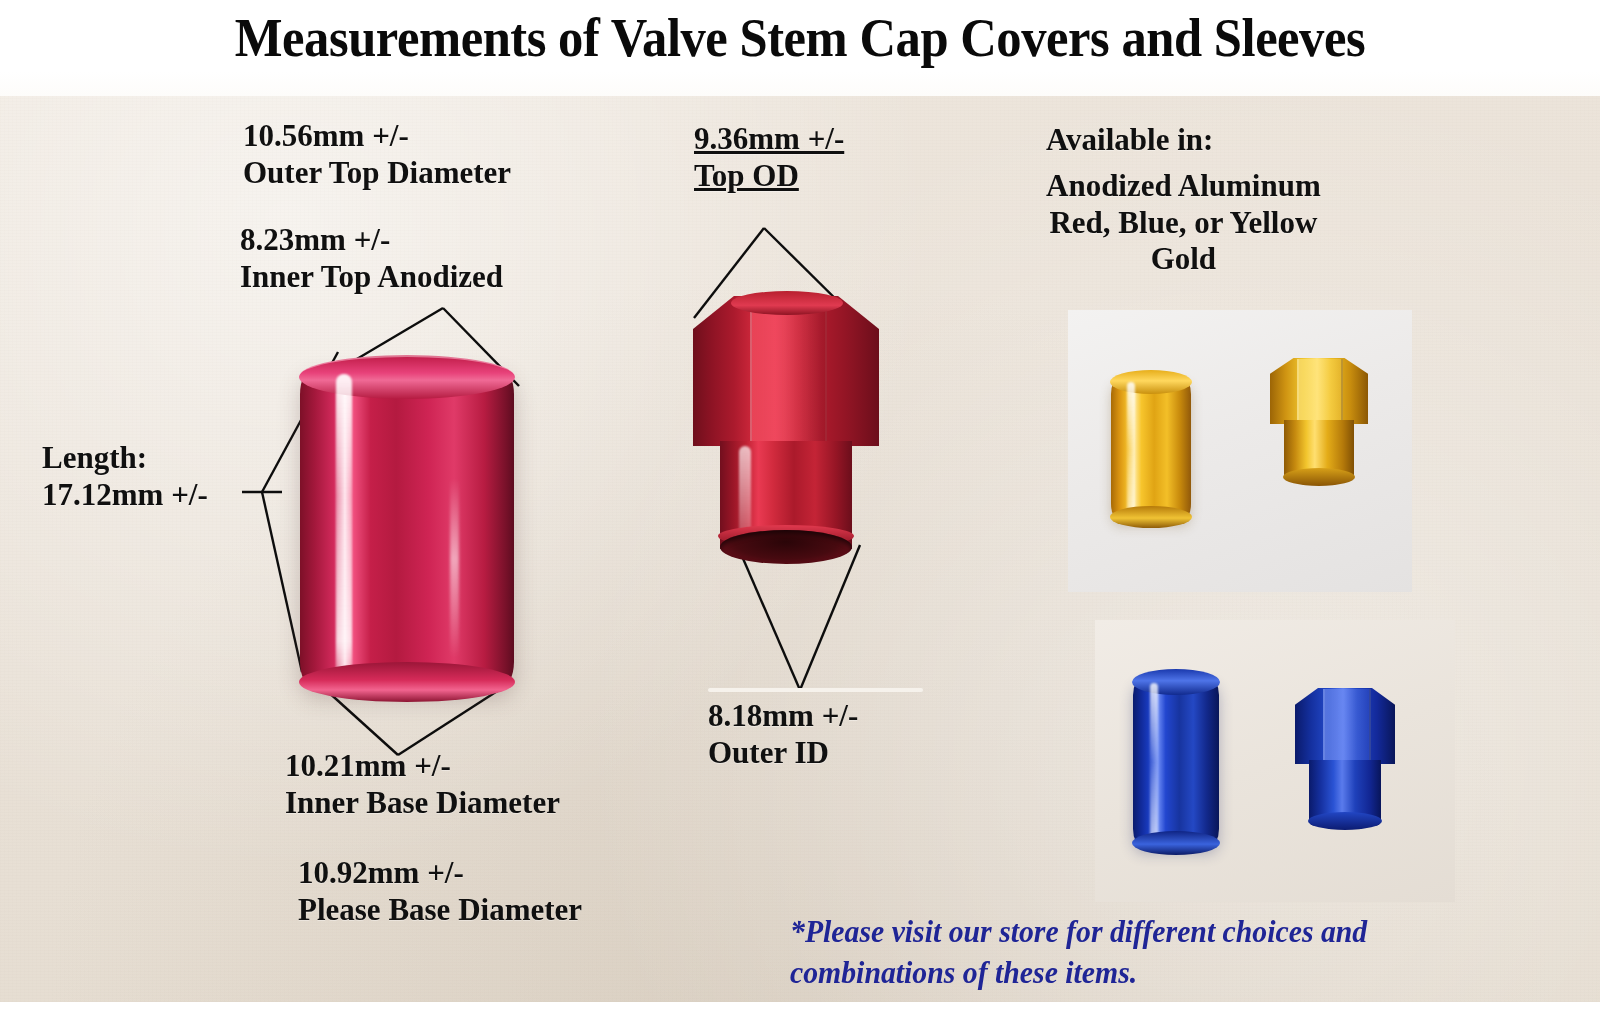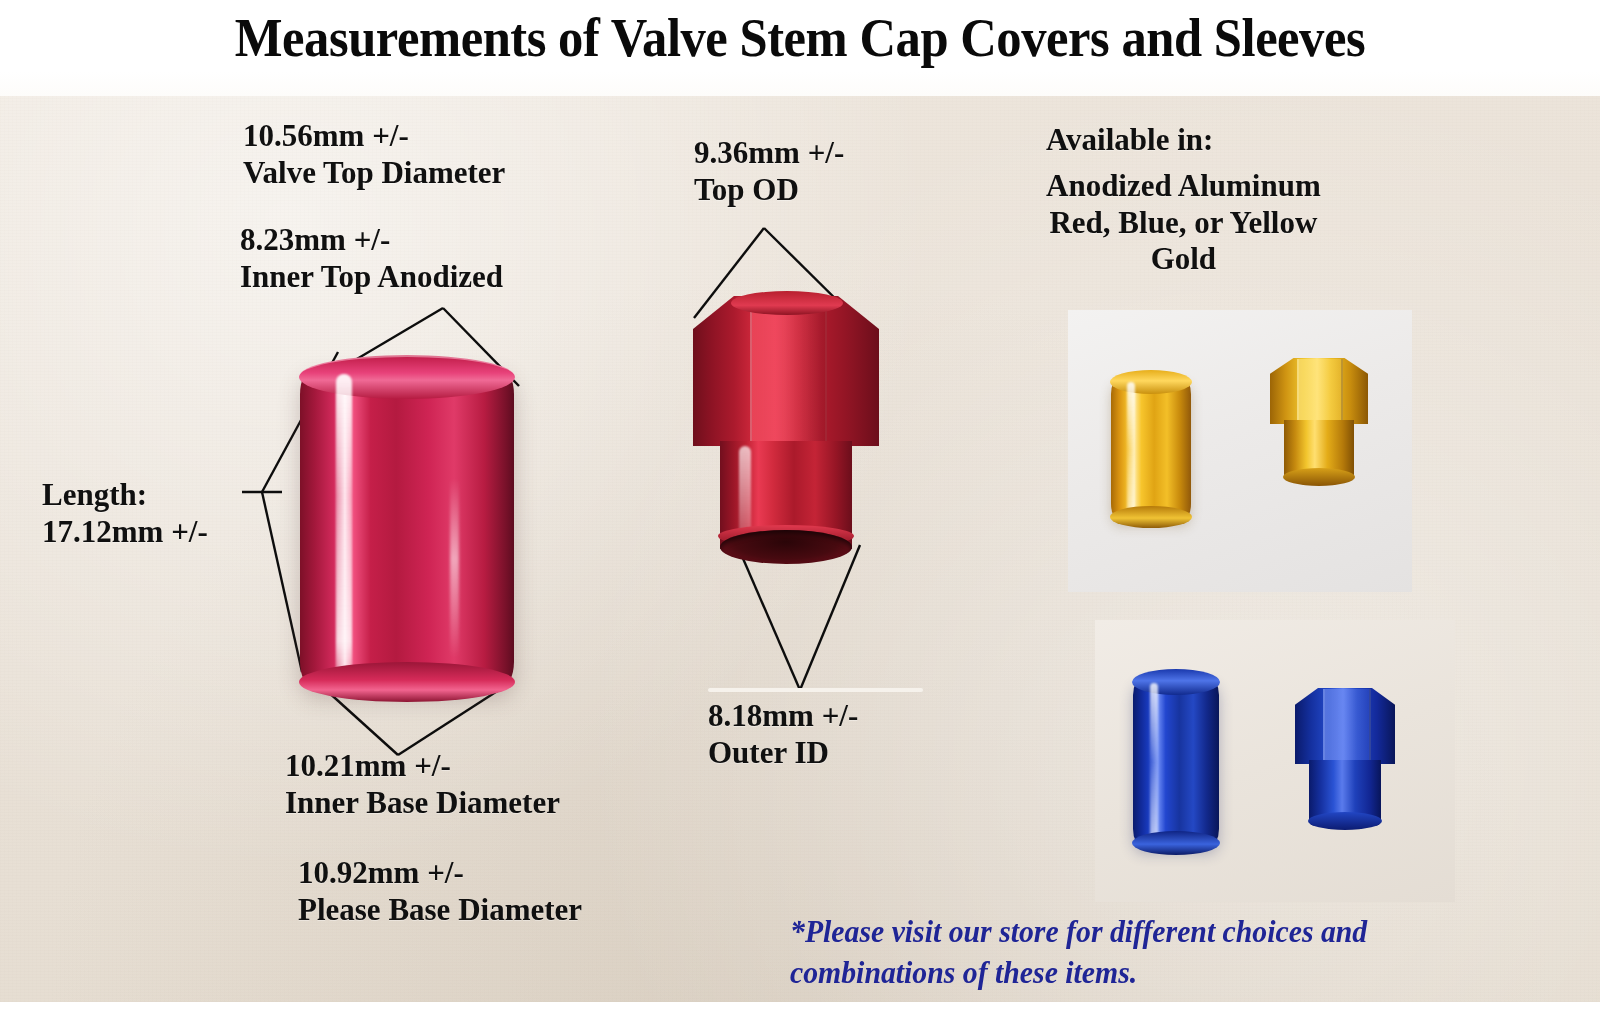--- a/index.html
+++ b/index.html
@@ -378,38 +378,38 @@
     <line x1="398" y1="755" x2="502" y2="688"></line>
 
     <line x1="764" y1="228" x2="694" y2="318"></line>
     <line x1="764" y1="228" x2="862" y2="325"></line>
 
     <line x1="800" y1="690" x2="735" y2="540"></line>
     <line x1="800" y1="690" x2="860" y2="545"></line>
   </svg>
 
   <div class="lbl m30" style="left:243px; top:118px;">10.56mm +/-
-Valve Top Diameter</div>
+Outer Top Diameter</div>
   <div class="lbl m30" style="left:240px; top:222px;">8.23mm +/-
 Inner Top Anodized</div>
-  <div class="lbl m30" style="left:42px; top:440px;margin-top:37px;">Length:
+  <div class="lbl m30" style="left:42px; top:440px;">Length:
 17.12mm +/-</div>
   <div class="lbl m30" style="left:285px; top:748px;">10.21mm +/-
 Inner Base Diameter</div>
   <div class="lbl m30" style="left:298px; top:855px;">10.92mm +/-
 Please Base Diameter</div>
 
   <div class="part sleeve-red" style="left:300px; top:368px;">
     <div class="top-ellipse"></div>
     <div class="gloss"></div>
     <div class="gloss2"></div>
     <div class="bottom-ellipse"></div>
   </div>
 
-  <div class="lbl m30" style="left:694px; top:135px;">9.36mm +/-
+  <div class="lbl m30" style="left:694px; top:121px;text-decoration:underline;">9.36mm +/-
 Top OD</div>
   <div class="scuff" style="left:708px; top:688px; width:215px;"></div>
   <div class="lbl m30" style="left:708px; top:698px;">8.18mm +/-
 Outer ID</div>
 
   <div class="part cap-red" style="left:693px; top:296px; width:186px; height:272px;">
     <div class="hex-head"></div>
     <div class="facet-mid"></div>
     <div class="hex-top"></div>
     <div class="body"></div>

